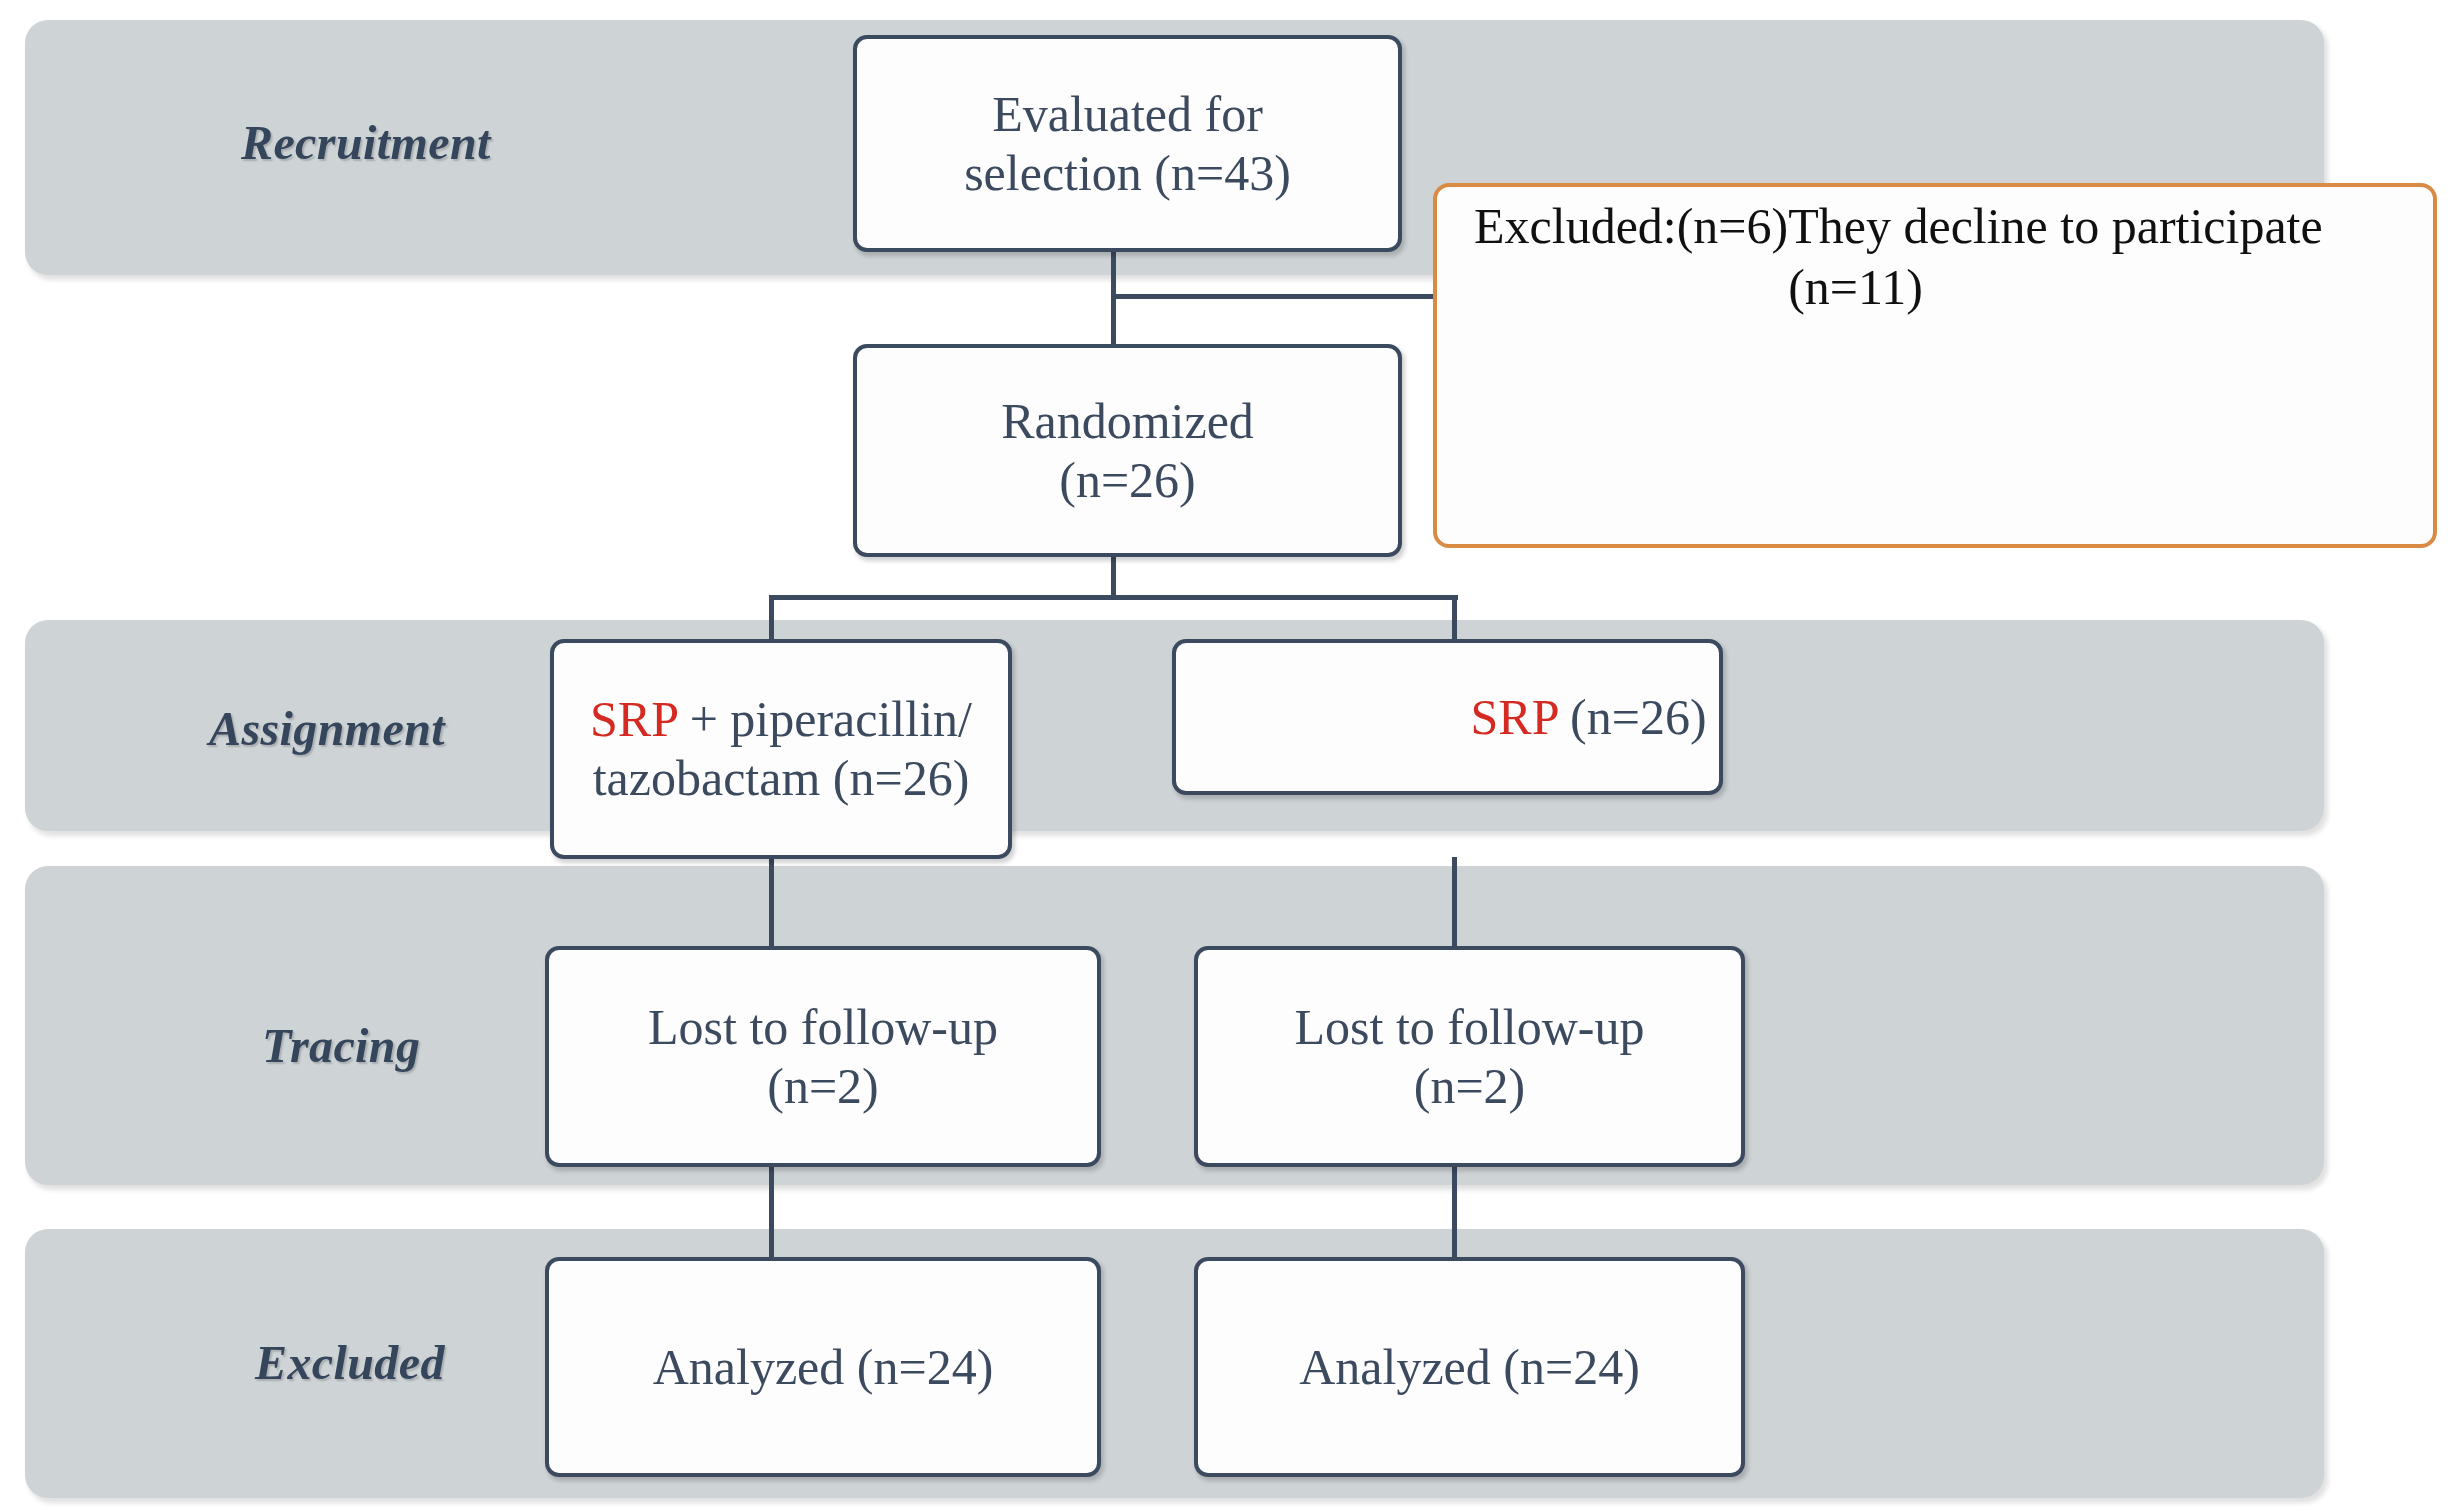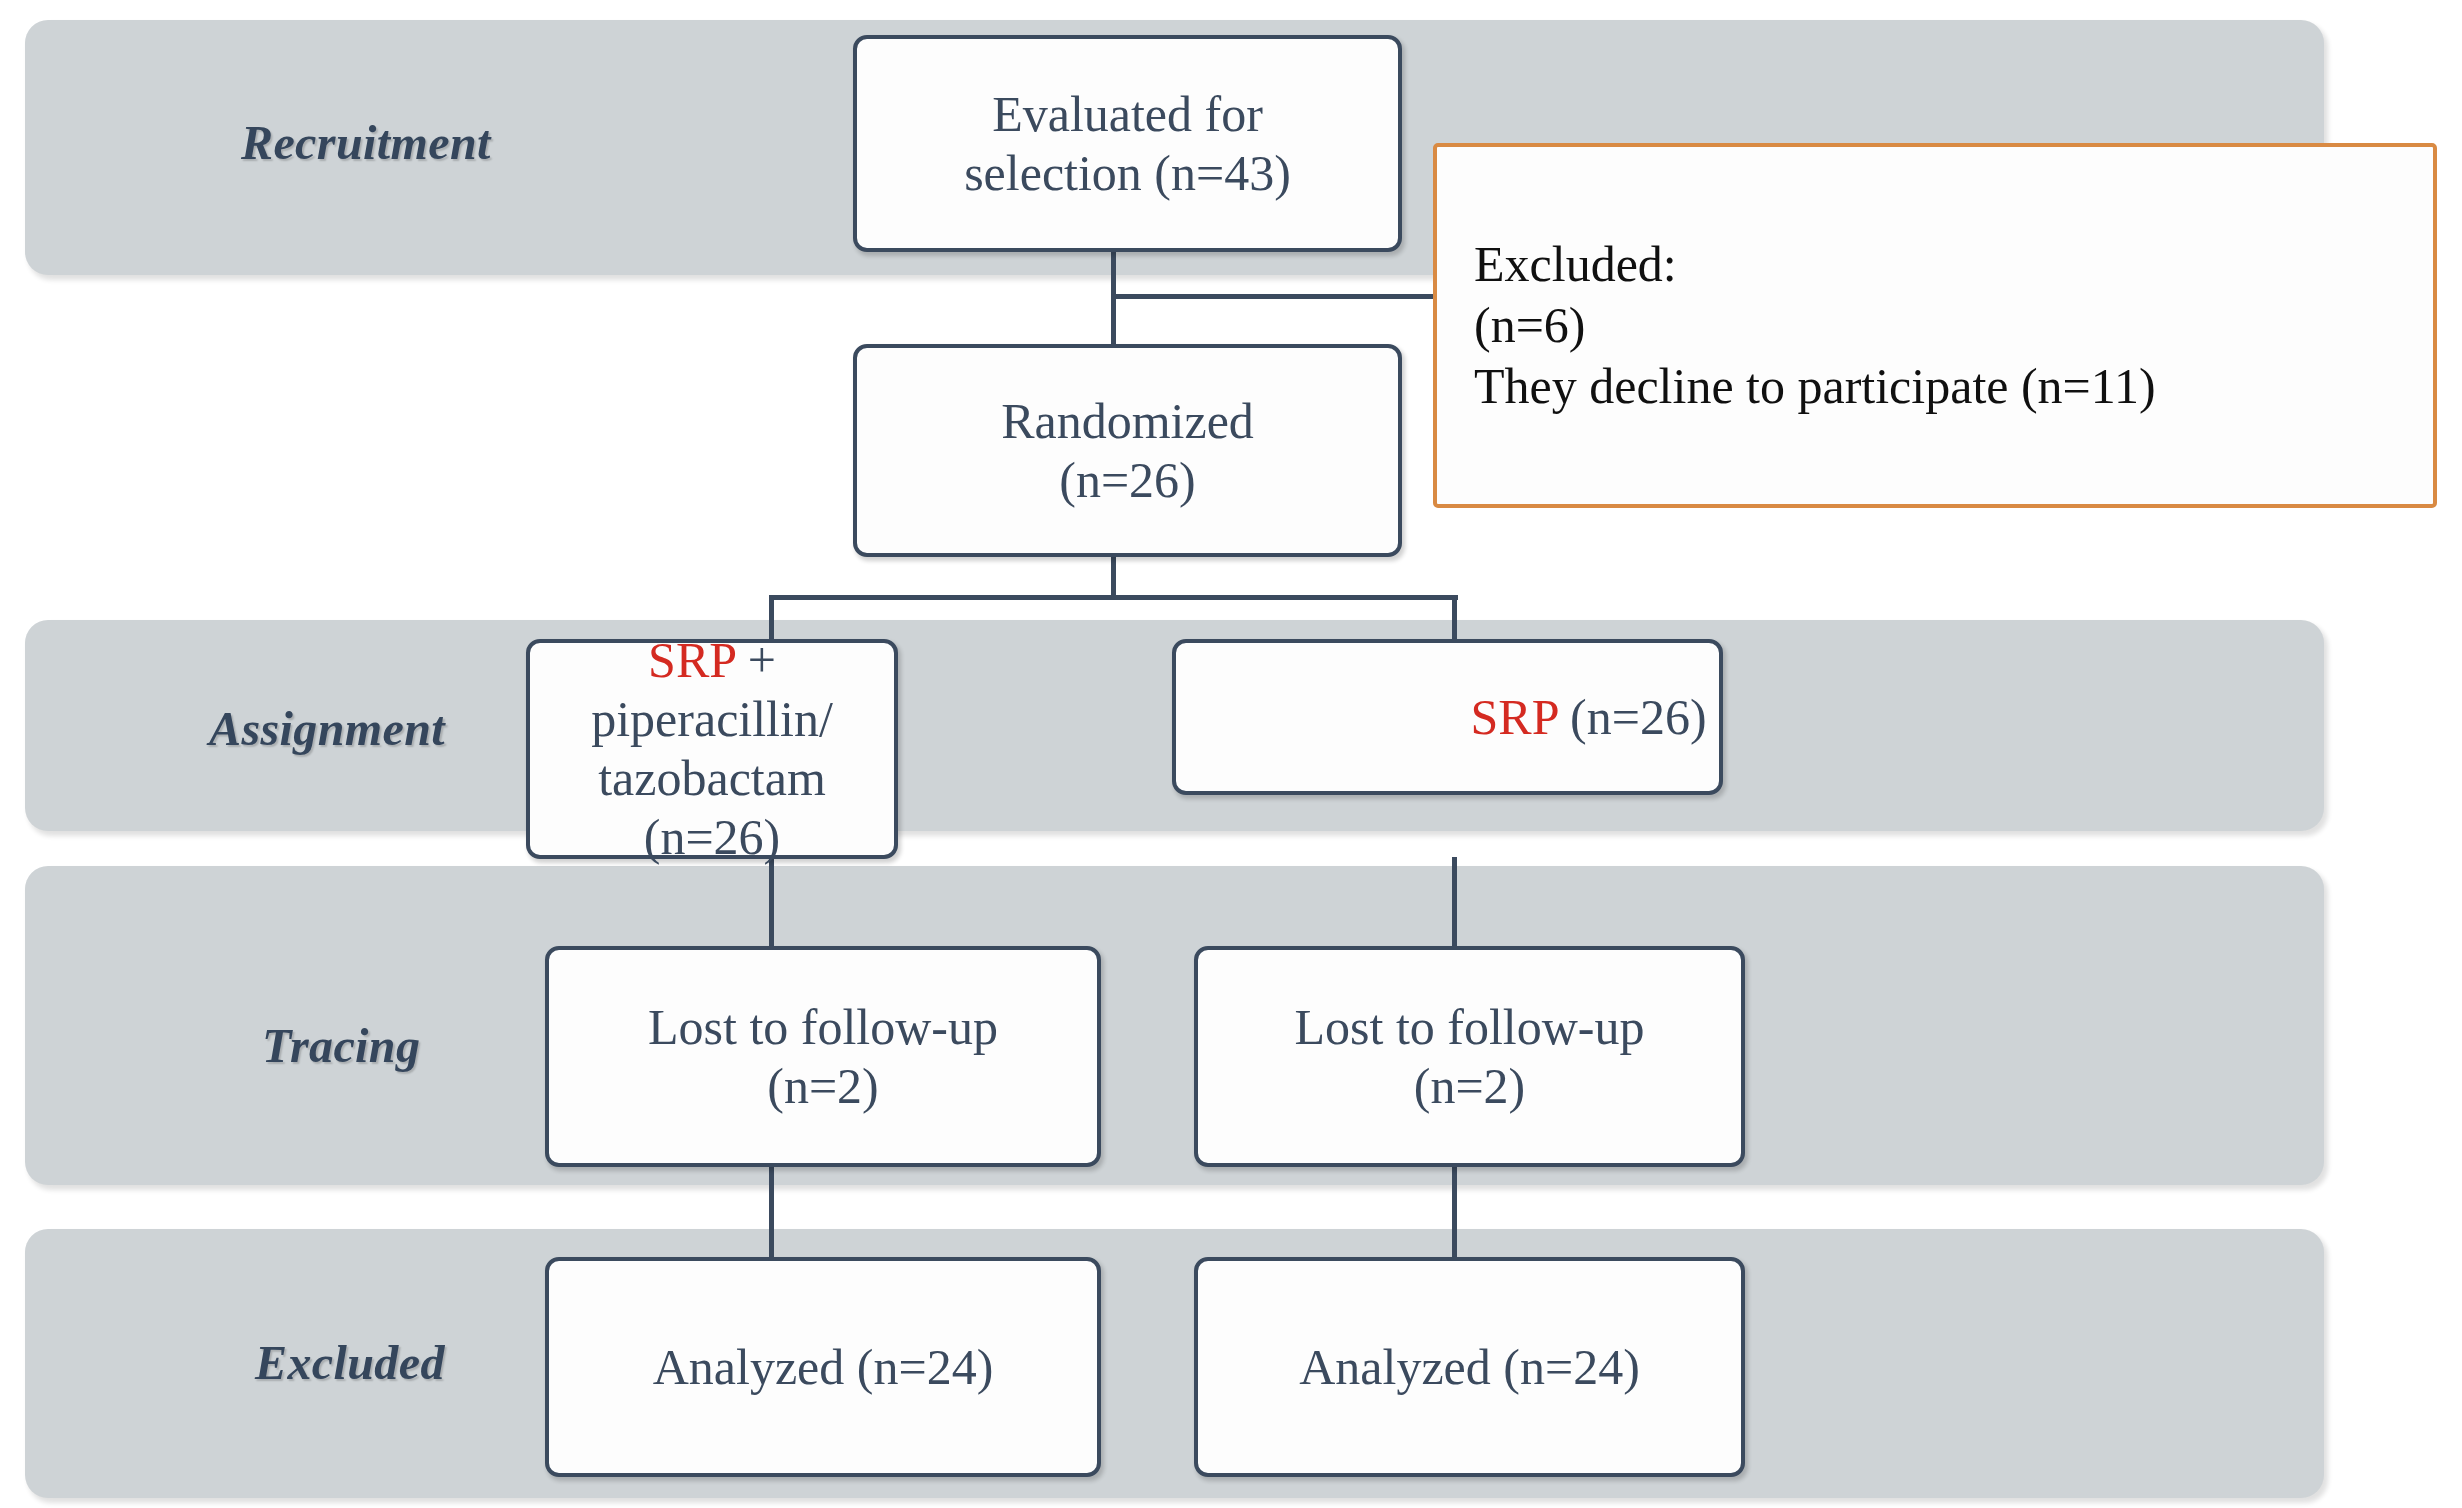--- a/index.html
+++ b/index.html
@@ -50,30 +50,31 @@
     line-height: 1.18;
     box-shadow: 2.7px 3.5px 4.4px rgba(0,0,0,0.18);
     padding: 3.5px 12.4px;
   }
   .node .srp { color: #d42a21; }
 
   .node-excluded {
     position: absolute;
     background: #fdfdfd;
     border: 4.4px solid #d98a43;
-    border-radius: 5px;
+    border-radius: 16px;
     box-sizing: border-box;
     display: flex;
-    flex-direction: column;
+    flex-direction: row;
     justify-content: center;
     text-align: left;
     color: #101010;
     font-size: 50px;
     line-height: 1.22;
     padding: 8.9px 37px;
+    margin-top: 40px;
   }
 
   
   .vline {
     position: absolute;
     background: #3b4a5e;
     width: 5.3px;
   }
   .hline {
     position: absolute;
@@ -124,21 +125,21 @@
       <span>(n=26)</span>
     </div>
   </div>
 
   <div class="node-excluded" style="left:1433px; top:143px; width:1004px; height:365px;">
     <div>Excluded:</div>
     <div>(n=6)</div>
     <div>They decline to participate (n=11)</div>
   </div>
 
-  <div class="node" style="left:526px; top:639px; width:372px; height:220px;">
+  <div class="node" style="left:550px; top:639px; width:462px; height:220px;">
     <div>
       <span class="srp">SRP</span><span> + piperacillin/</span><br>
       <span>tazobactam (n=26)</span>
     </div>
   </div>
 
   <div class="node" style="left:1172px; top:639px; width:551px; height:156px;justify-content:flex-end;">
     <div>
       <span class="srp">SRP</span><span> (n=26)</span>
     </div>

